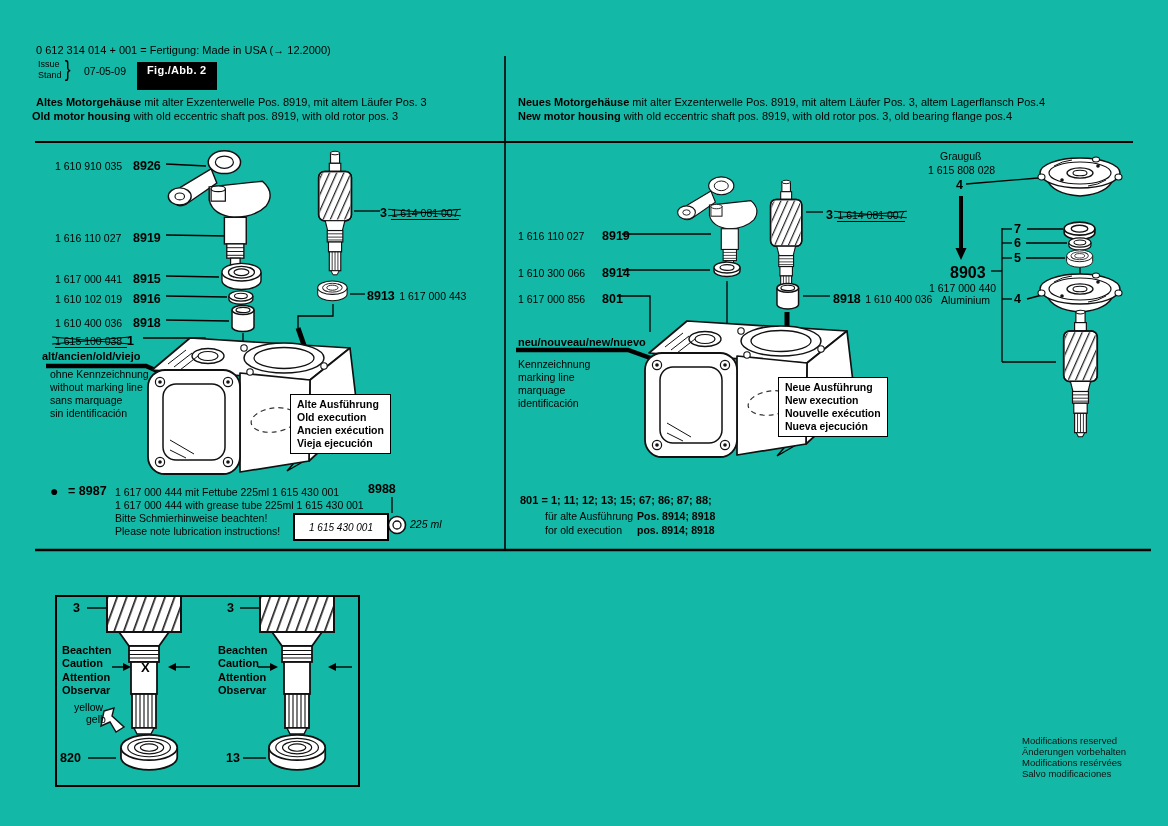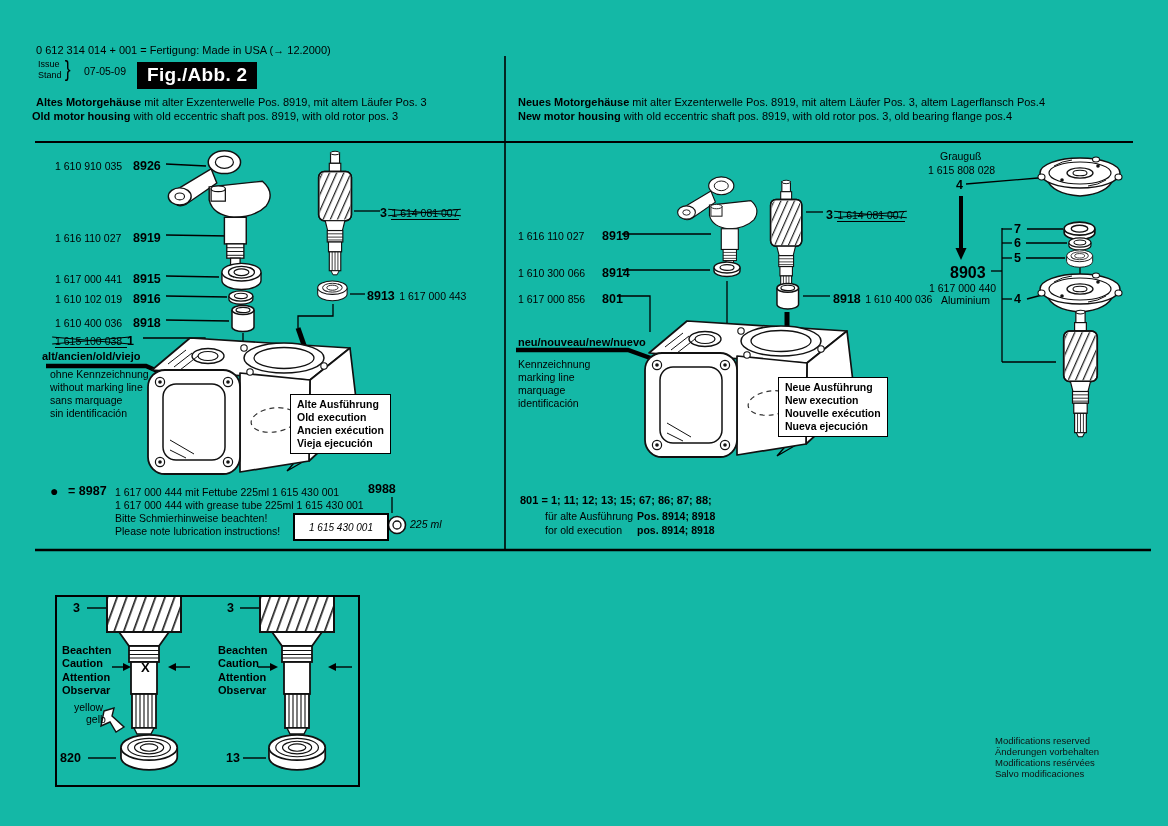--- a/index.html
+++ b/index.html
@@ -12,22 +12,22 @@
   .row .pn{display:inline-block;width:78px;}
   .roww .pn{display:inline-block;width:84px;}
   .struck{position:relative;display:inline-block;border-bottom:1.2px solid #000;}
   .struck::before,.struck::after{content:"";position:absolute;left:-3px;right:-3px;top:45%;border-top:1.4px solid #000;}
   .struck::before{transform:rotate(5deg);}
   .struck::after{transform:rotate(-5deg);}
   .b{font-weight:bold;}
   .h11{font-size:11px;}
   .h105{font-size:10.5px;}
   .small9{font-size:9px;line-height:10px;}
-  .figbox{background:#000;color:#fff;font-weight:bold;font-size:19px;
-          padding:2px 10px 3px 10px;letter-spacing:.3px;}
+  .figbox{background:#000;color:#fff;font-weight:bold;font-size:11px;
+          padding:2px 10px 14px 10px;letter-spacing:.3px;}
   .titleline{font-size:11px;}
   .execbox{border:1.6px solid #000;background:#fff;padding:3px 6px 3px 6px;
            font-weight:bold;font-size:10.5px;line-height:13px;}
   .note4 div{font-size:10.5px;line-height:13px;}
   .caution div{font-size:11px;line-height:13.4px;font-weight:bold;}
   .insetbox{border:2.2px solid #000;}
   .tube{border:2px solid #000;display:flex;align-items:center;justify-content:center;
         font-style:italic;font-size:10px;background:#fff;}
   .ital{font-style:italic;font-size:10.5px;}
   .brace{font-size:22px;font-weight:300;transform:scaleX(.8);}
@@ -382,20 +382,20 @@
   <div>Caution</div>
   <div>Attention</div>
   <div>Observar</div>
 </div>
 <div class="abs b" style="left:141px;top:660px;font-size:13px">X</div>
 <div class="abs h105" style="left:74px;top:701px">yellow</div>
 <div class="abs h105" style="left:86px;top:713px">gelb</div>
 <div class="abs pos" style="left:60px;top:751px">820</div>
 <div class="abs pos" style="left:226px;top:751px">13</div>
 
-<div class="abs footer" style="left:995px;top:735px">
+<div class="abs footer" style="left:1022px;top:735px">
   <div>Modifications reserved</div>
   <div>Änderungen vorbehalten</div>
   <div>Modifications resérvées</div>
   <div>Salvo modificaciones</div>
 </div>
 
 </div>
 
 </body></html>

